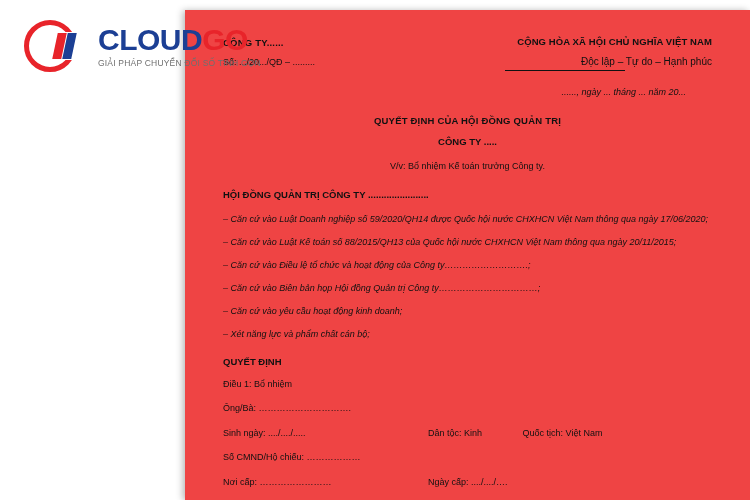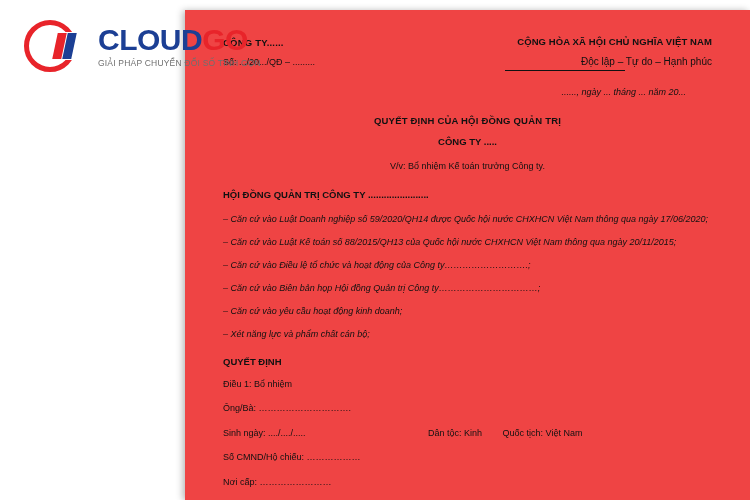--- a/index.html
+++ b/index.html
@@ -190,21 +190,21 @@
     margin-top: 11px;
     font-size: 9px;
     line-height: 1.5;
   }
   .body-lines p { margin: 0 0 11px 0; }
   .col2 {
     display: flex;
   }
   .col2 .c1 { width: 205px; }
   .col2 .c2 { flex: 1; }
-  .gap-left { display: inline-block; margin-left: 18px; }
+  .gap-left { display: inline-block; margin-left: 38px; }
 </style>
 </head>
 <body>
 
 <div class="logo-wrap">
   <div class="logo-mark">
     <div class="ring"></div>
     <div class="ring-cut"></div>
     <div class="bar-red"></div>
     <div class="bar-blue"></div>
@@ -268,19 +268,20 @@
         <span class="gap-left">Quốc tịch: Việt Nam</span>
       </div>
     </div>
 
     <div style="height:11px"></div>
 
     <p>Số CMND/Hộ chiếu: ………………</p>
 
     <div class="col2">
       <div class="c1">Nơi cấp: ……………………</div>
+      <div class="c2">Ngày cấp: ..../..../….</div>
     </div>
 
     <div style="height:11px"></div>
 
   </div>
 
 </div>
 
 </body></html>

